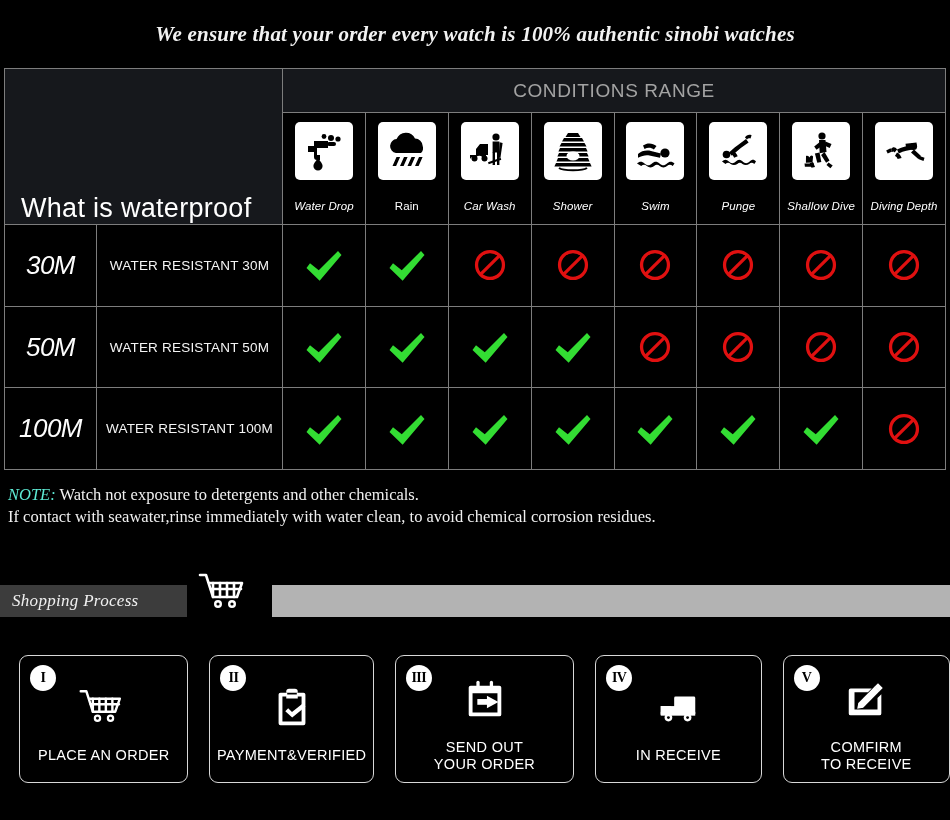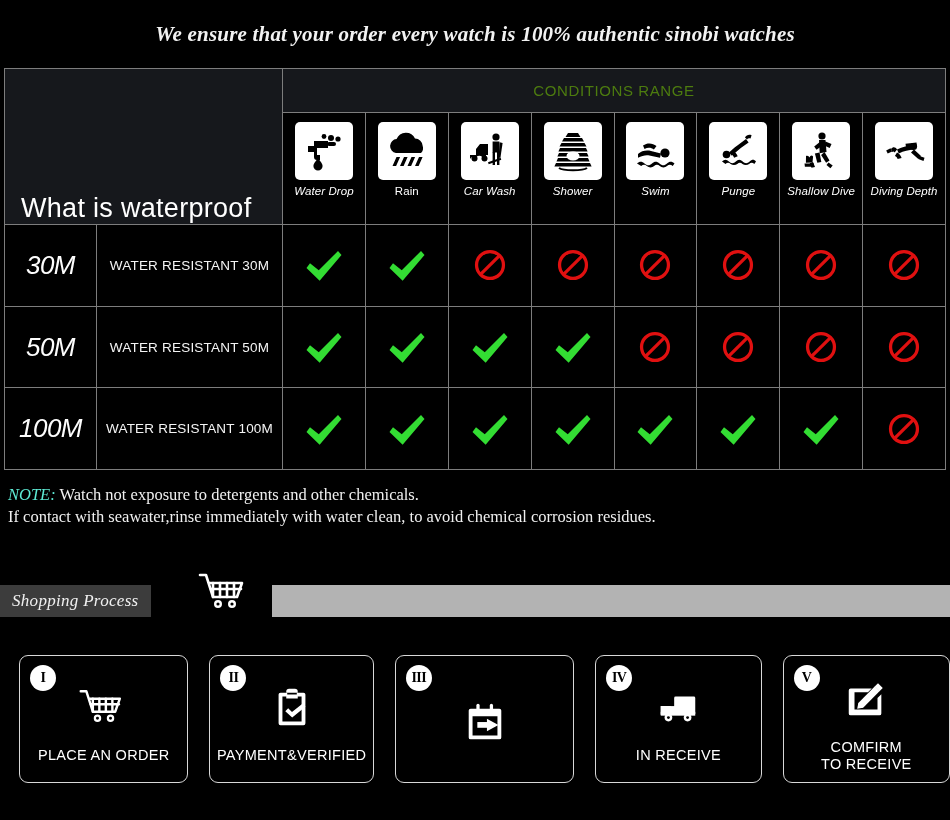--- a/index.html
+++ b/index.html
@@ -75,23 +75,23 @@
     flex-direction: column;
     background: #16181c;
   }
   .cond-range {
     height: 44px;
     flex: 0 0 44px;
     display: flex;
     align-items: center;
     justify-content: center;
     border-bottom: 1px solid #7d7d7d;
-    font-size: 15px;
+    font-size: 19px;
     letter-spacing: 0.6px;
-    color: #4d7c0f;
+    color: #a3a3a3;
   }
   .cond-icons {
     flex: 1 1 auto;
     display: flex;
     background: #000;
   }
   .cond-col {
     flex: 1 1 0;
     border-right: 1px solid #7d7d7d;
     display: flex;
@@ -109,21 +109,21 @@
     background: #ffffff;
     border-radius: 5px;
     display: flex;
     align-items: center;
     justify-content: center;
     overflow: hidden;
   }
   .icon-tile svg { display: block; }
 
   .cond-label {
-    margin-top: 5px;
+    margin-top: 20px;
     font-size: 11.5px;
     font-style: italic;
     line-height: 12.5px;
     text-align: center;
     color: #ffffff;
     letter-spacing: 0.1px;
   }
   .cond-label.upright { font-style: normal; }
 
   
@@ -189,21 +189,21 @@
   .sp-bar {
     position: absolute;
     left: 0;
     top: 585px;
     width: 950px;
     height: 32px;
   }
   .sp-dark {
     position: absolute;
     left: 0; top: 0;
-    width: 151px; height: 32px;
+    width: 187px; height: 32px;
     background: #3c3c3c;
     display: flex;
     align-items: center;
     padding-left: 12px;
   }
   .sp-dark .lbl {
     font-family: "Liberation Serif", serif;
     font-style: italic;
     font-size: 17px;
     color: #f0f0f0;
@@ -682,20 +682,21 @@
       <svg width="46" height="46" viewBox="0 0 48 48">
         <g fill="#ffffff">
           <rect x="15" y="4" width="3.4" height="8" rx="1.7"></rect>
           <rect x="29" y="4" width="3.4" height="8" rx="1.7"></rect>
           <path d="M9 9h30a2 2 0 0 1 2 2v28a2 2 0 0 1-2 2H9a2 2 0 0 1-2-2V11a2 2 0 0 1 2-2zm2 8v20h26V17z"></path>
           <path d="M16 23h12v6H16z"></path>
           <path d="M26 19.5L38 26l-12 6.5z"></path>
         </g>
       </svg>
     </div>
+    <div class="step-label"><span>SEND OUT</span><br><span>YOUR ORDER</span></div>
   </div>
 
   <div class="step" style="margin-left:21px;width:167px;">
     <div class="step-num">IV</div>
     <div class="step-icon">
       <svg width="46" height="46" viewBox="0 0 48 48">
         <g fill="#ffffff">
           <rect x="20" y="12" width="22" height="19" rx="1.5"></rect>
           <path d="M6 22h10l5 5v4H6z"></path>
           <rect x="6" y="22" width="15" height="9"></rect>

